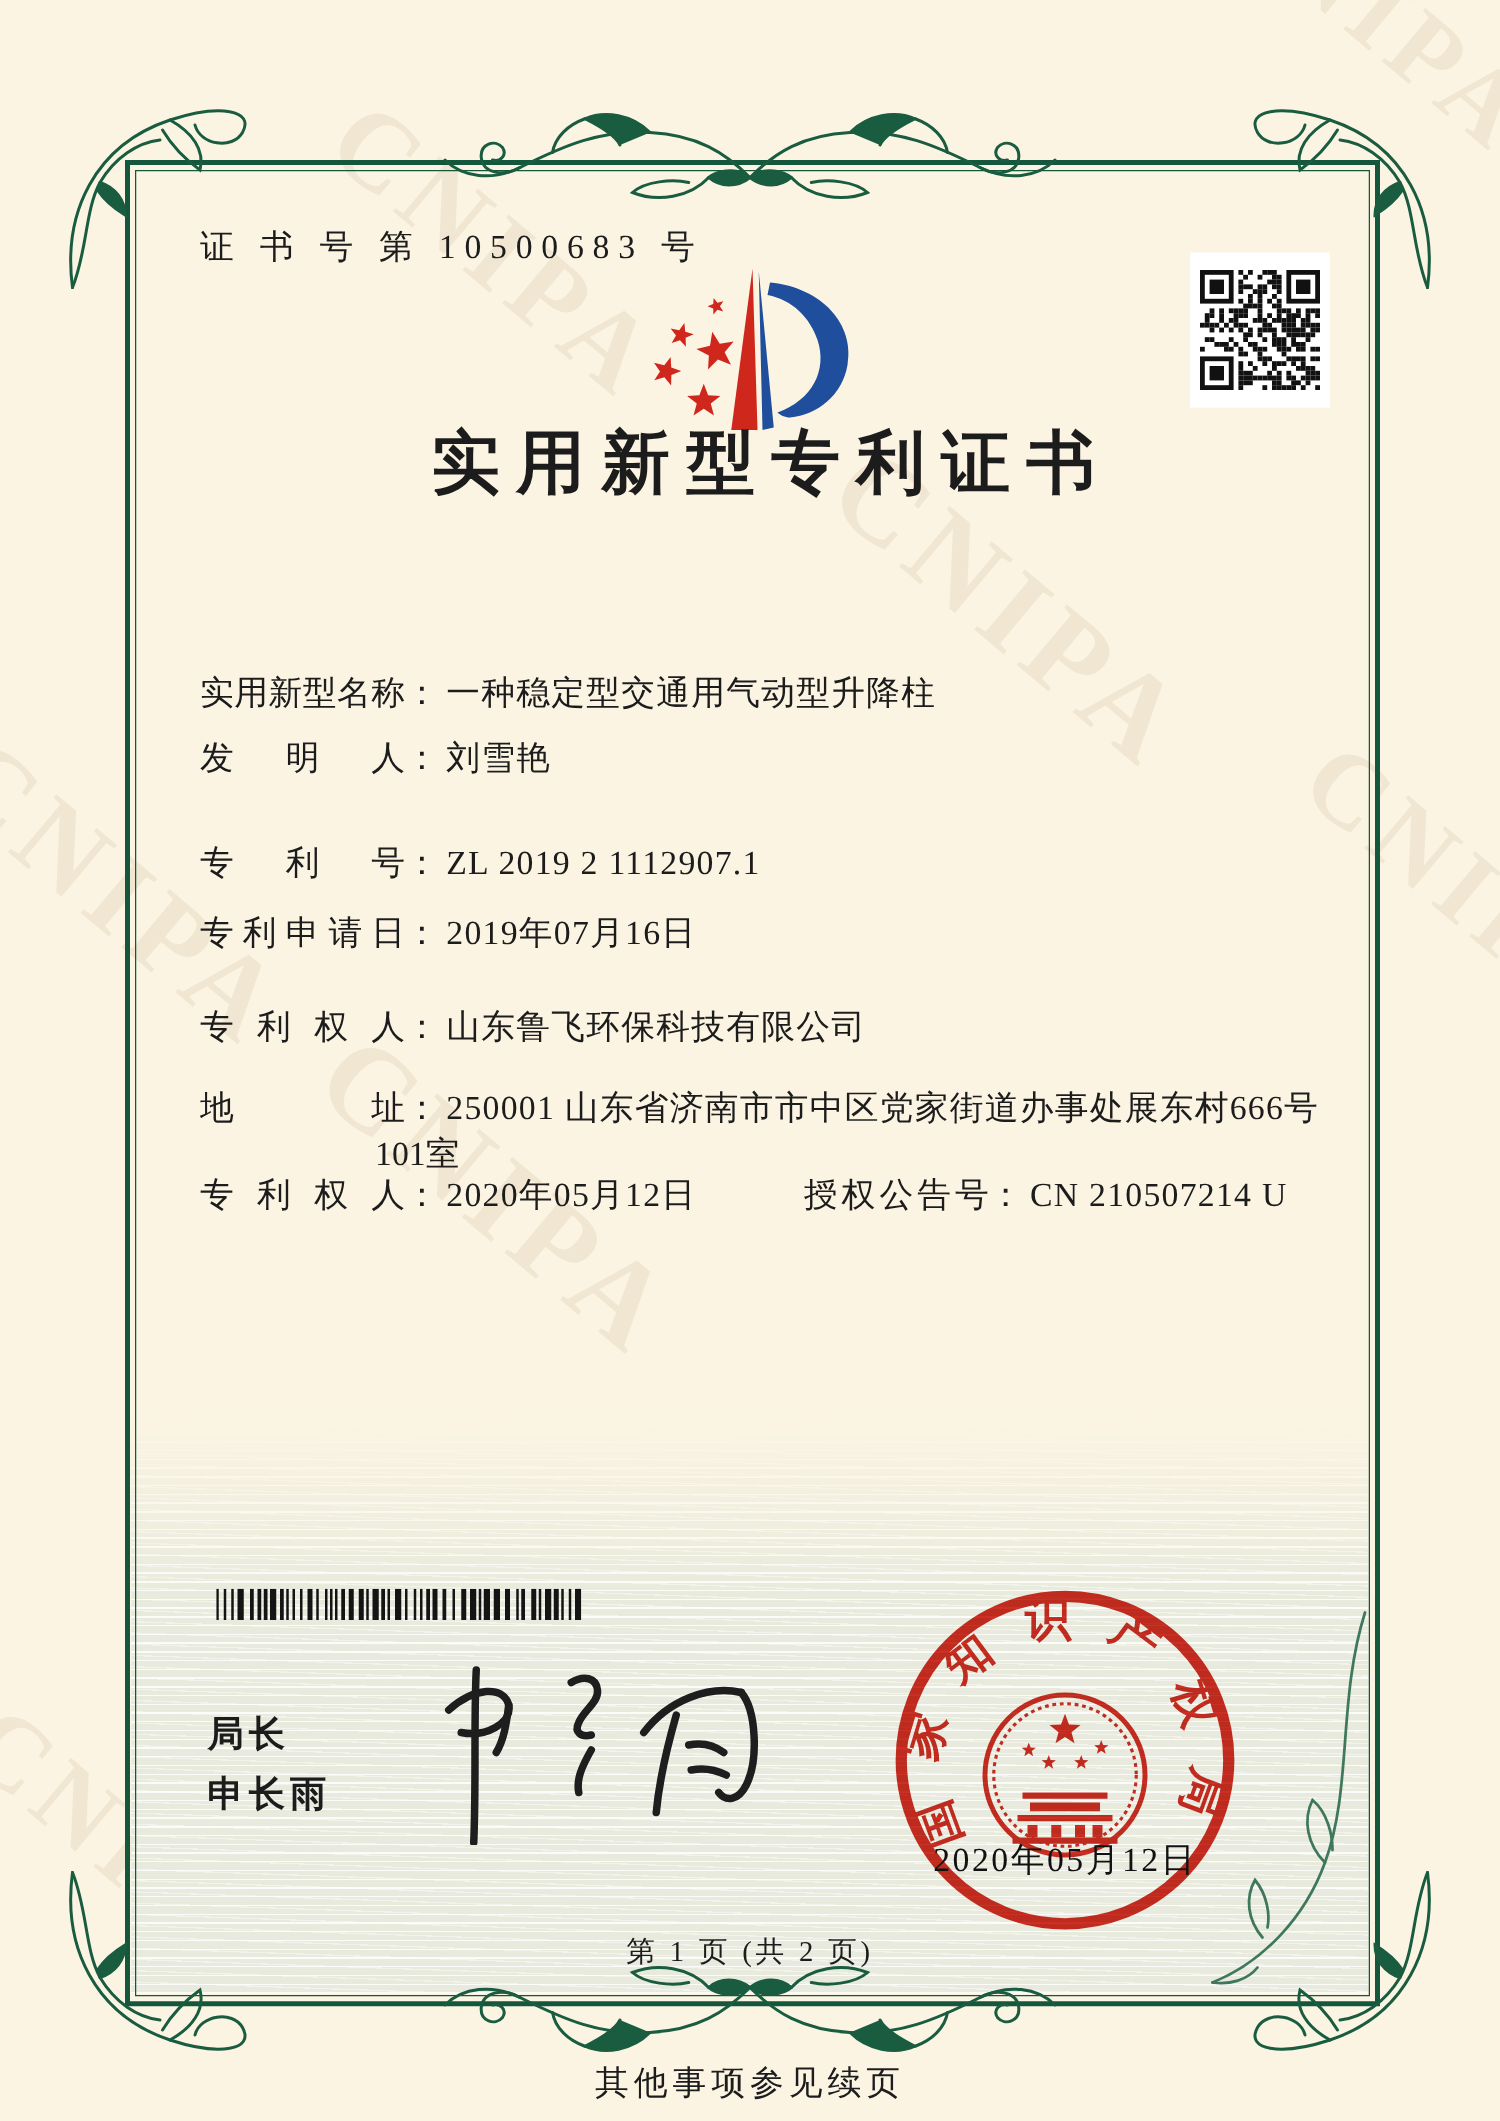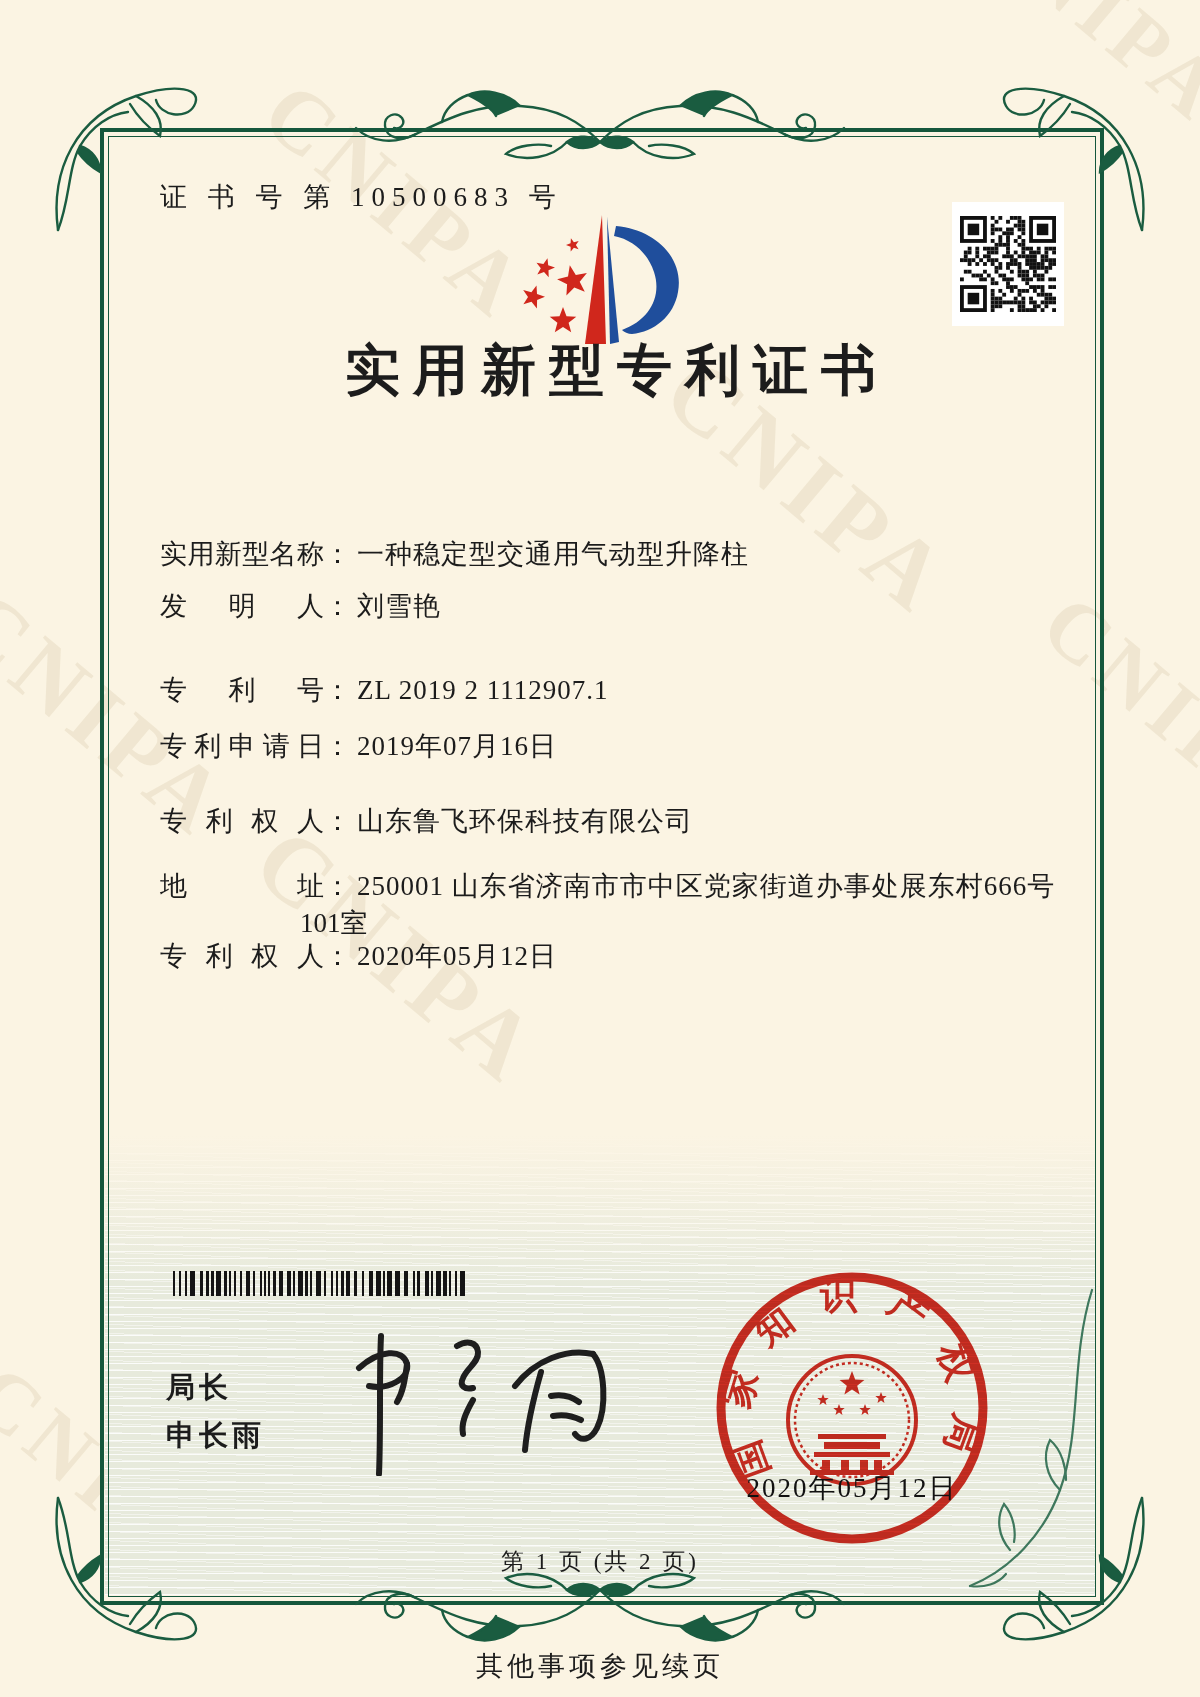--- a/index.html
+++ b/index.html
@@ -410,20 +410,23 @@
   <div class="row" style="top:803px;">
     <span class="lbl">专利权人</span><span>：</span><span class="val">山东鲁飞环保科技有限公司</span>
   </div>
   <div class="row" style="top:868px;">
     <span class="lbl">地址</span><span>：</span><span class="val">250001 山东省济南市市中区党家街道办事处展东村666号</span>
   </div>
   <div class="addr2">101室</div>
 
   <div class="row" style="top:938px;">
     <span class="lbl">专利权人</span><span>：</span><span class="val">2020年05月12日</span>
+    <span class="grant2" style="position:absolute;">
+      <span class="lbl" style="width:148px;">授权公告号</span><span>：</span><span class="val">CN 210507214 U</span>
+    </span>
   </div>
 
 
   <svg class="barcode" width="292" height="25" viewBox="0 0 292 25">
     <g id="barcode-bars" fill="#141414">
         <rect x="0" y="0" width="2" height="25" fill="#141414"></rect>
         <rect x="6" y="0" width="2" height="25" fill="#141414"></rect>
         <rect x="12" y="0" width="2" height="25" fill="#141414"></rect>
         <rect x="17" y="0" width="5" height="25" fill="#141414"></rect>
         <rect x="27" y="0" width="3" height="25" fill="#141414"></rect>

